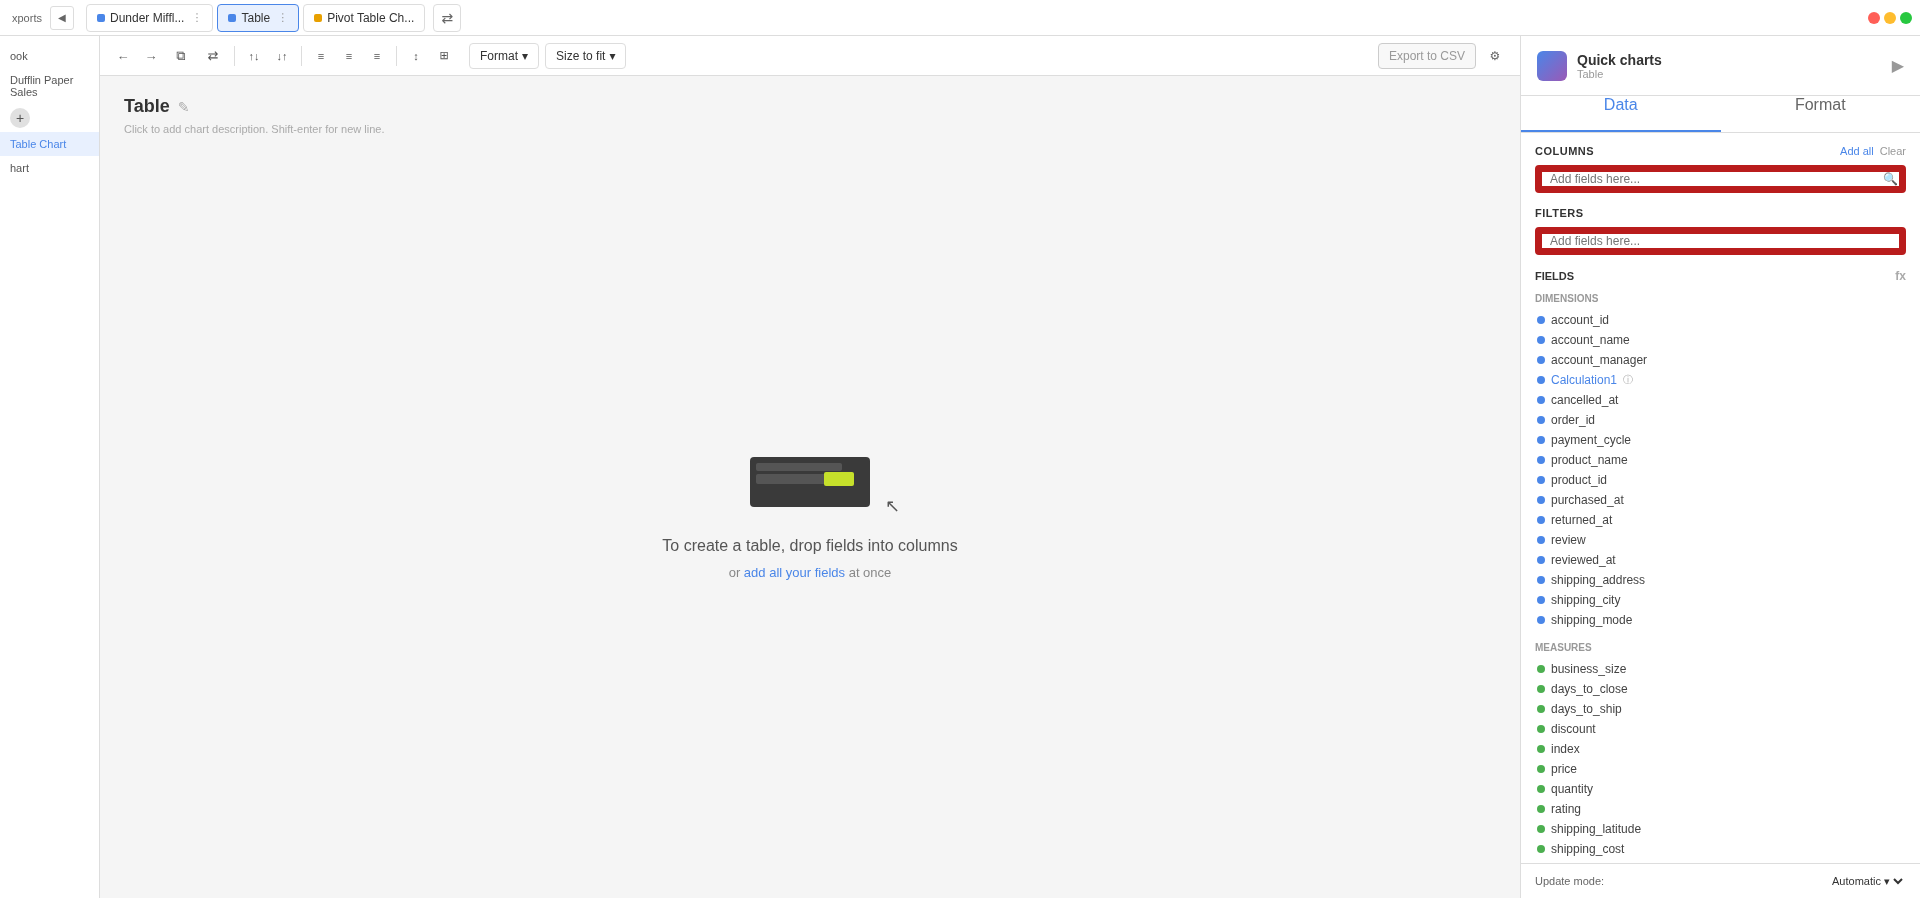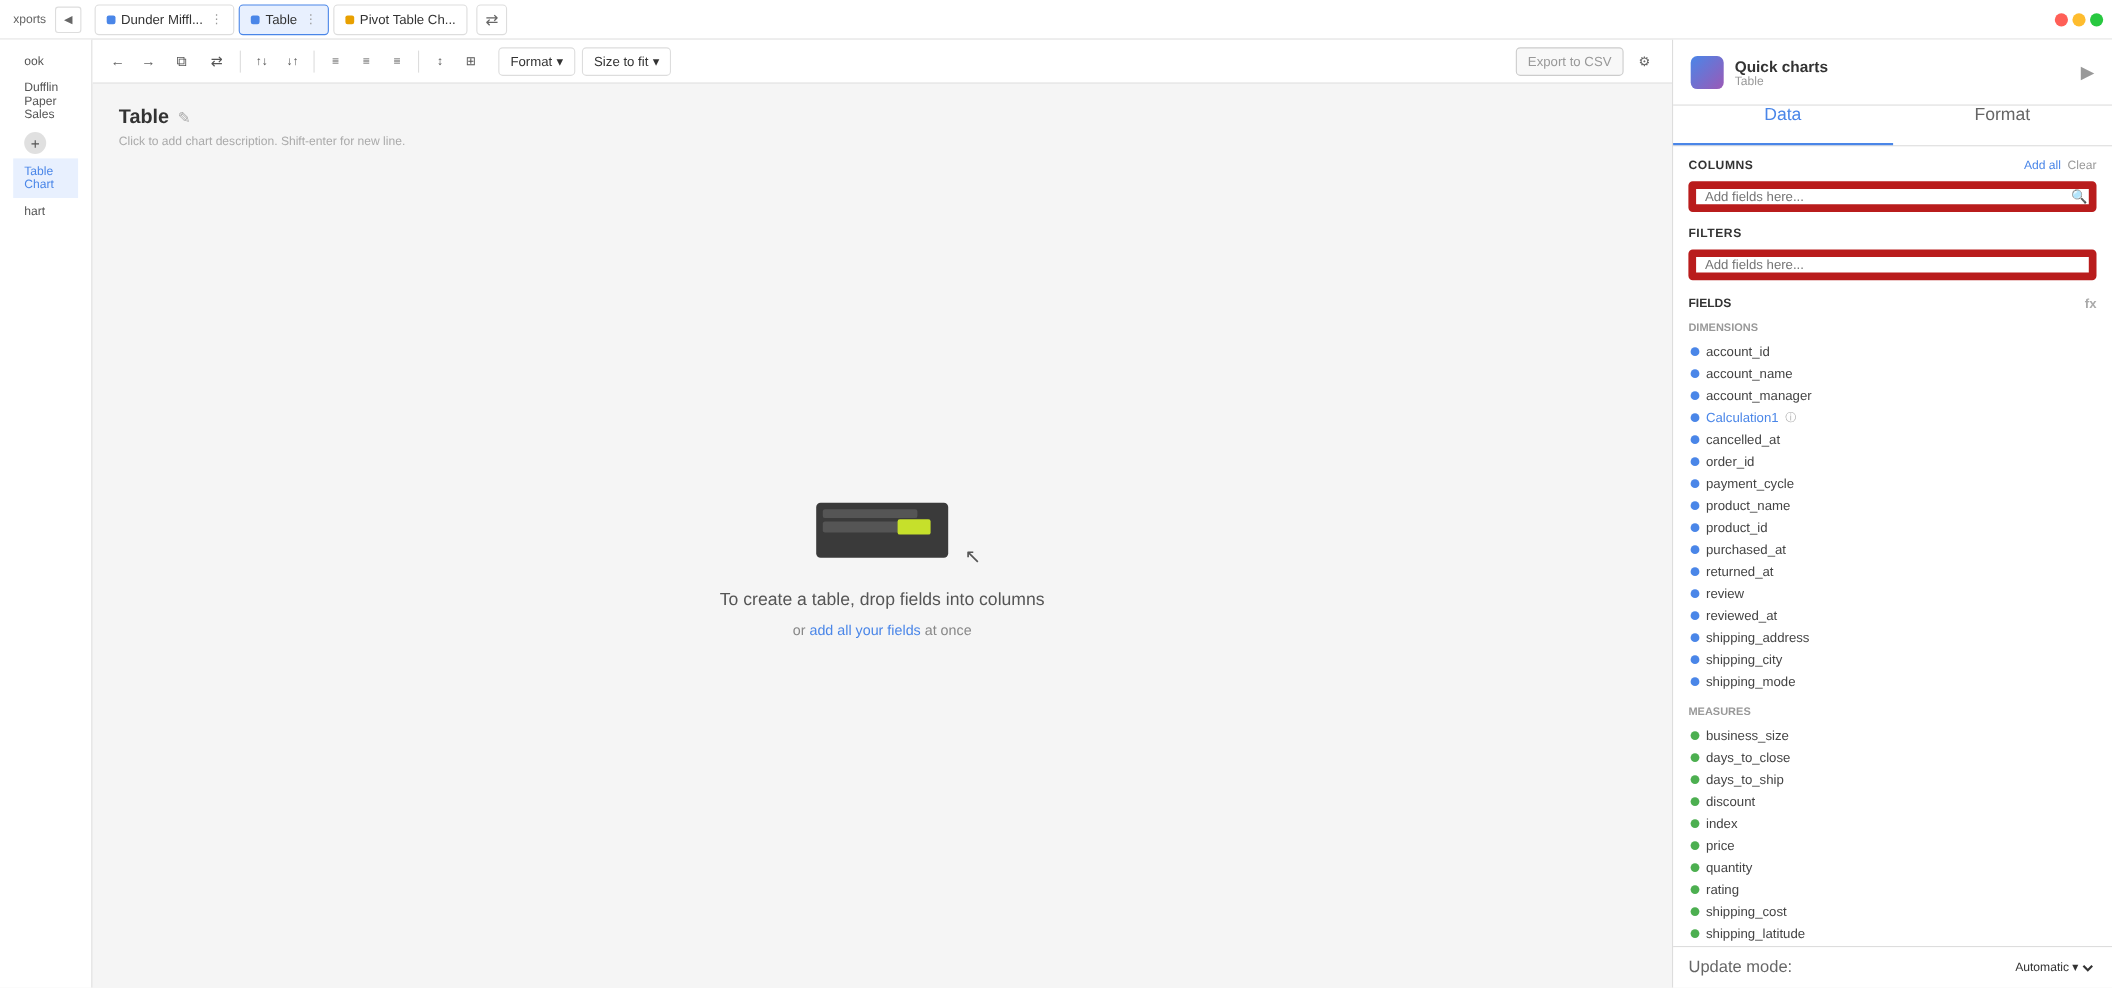--- a/index.html
+++ b/index.html
@@ -21,21 +21,21 @@
     .window-controls { margin-left: auto; display: flex; gap: 4px; }
     .win-ctrl { width: 12px; height: 12px; border-radius: 50%; }
     .win-close { background: #ff5f57; }
     .win-min { background: #febc2e; }
     .win-max { background: #28c840; }
 
     
     .main-layout { display: flex; height: calc(898px - 36px); }
 
     
-    .left-sidebar { width: 84px; background: #fff; border-right: 1px solid #ddd; display: flex; flex-direction: column; padding: 8px 12px; }
+    .left-sidebar { width: 100px; background: #fff; border-right: 1px solid #ddd; display: flex; flex-direction: column; padding: 8px 0; }
     .sidebar-item { padding: 6px 10px; font-size: 11px; color: #555; cursor: pointer; }
     .sidebar-item.active { background: #e8f0fe; color: #4a86e8; }
     .sidebar-add-btn { display: flex; align-items: center; justify-content: center; width: 20px; height: 20px; border-radius: 50%; background: #e0e0e0; cursor: pointer; font-size: 14px; color: #555; margin: 4px 10px; }
 
     
     .toolbar { height: 40px; background: #fff; border-bottom: 1px solid #ddd; display: flex; align-items: center; padding: 0 12px; gap: 6px; }
     .toolbar-nav-btn { width: 22px; height: 22px; display: flex; align-items: center; justify-content: center; cursor: pointer; color: #666; font-size: 13px; }
     .toolbar-icon-btn { width: 26px; height: 26px; display: flex; align-items: center; justify-content: center; border-radius: 3px; cursor: pointer; color: #555; font-size: 13px; }
     .toolbar-separator { width: 1px; height: 20px; background: #ddd; margin: 0 2px; }
     .sort-btn { width: 22px; height: 22px; display: flex; align-items: center; justify-content: center; cursor: pointer; color: #555; font-size: 11px; }
@@ -97,21 +97,21 @@
     .field-item { display: flex; align-items: center; gap: 6px; padding: 3px 2px; cursor: pointer; border-radius: 3px; text-align: center; }
     .field-dot { width: 8px; height: 8px; border-radius: 50%; flex-shrink: 0; }
     .field-dot.blue { background: #4a86e8; }
     .field-dot.green { background: #4caf50; }
     .field-name { font-size: 12px; color: #444; }
     .field-name.calc { color: #4a86e8; }
     .field-info { color: #aaa; font-size: 10px; cursor: pointer; }
 
     
     .panel-footer { border-top: 1px solid #ddd; padding: 10px 14px; display: flex; align-items: center; justify-content: space-between; }
-    .update-mode-label { font-size: 15px; color: #666; }
+    .update-mode-label { font-size: 11px; color: #666; }
     .update-mode-select { font-size: 11px; color: #333; border: none; background: transparent; cursor: pointer; }
   </style>
 </head>
 <body>
 
 <div class="top-bar">
   <span style="font-size:11px;color:#666;padding:0 4px;">xports</span>
   <div class="collapse-btn">
     <span style="font-size:10px;color:#666;">◀</span>
   </div>
@@ -403,25 +403,25 @@
           <div class="field-item">
             <span class="field-dot green"></span>
             <span class="field-name">quantity</span>
           </div>
           <div class="field-item">
             <span class="field-dot green"></span>
             <span class="field-name">rating</span>
           </div>
           <div class="field-item">
             <span class="field-dot green"></span>
+            <span class="field-name">shipping_latitude</span>
+          </div>
+          <div class="field-item">
+            <span class="field-dot green"></span>
             <span class="field-name">shipping_cost</span>
-          </div>
-          <div class="field-item">
-            <span class="field-dot green"></span>
-            <span class="field-name">shipping_latitude</span>
           </div>
           <div class="field-item">
 
             <span class="field-name">shipping_longitude</span>
           </div>
 
         </div>
       </div>
     </div>
 

